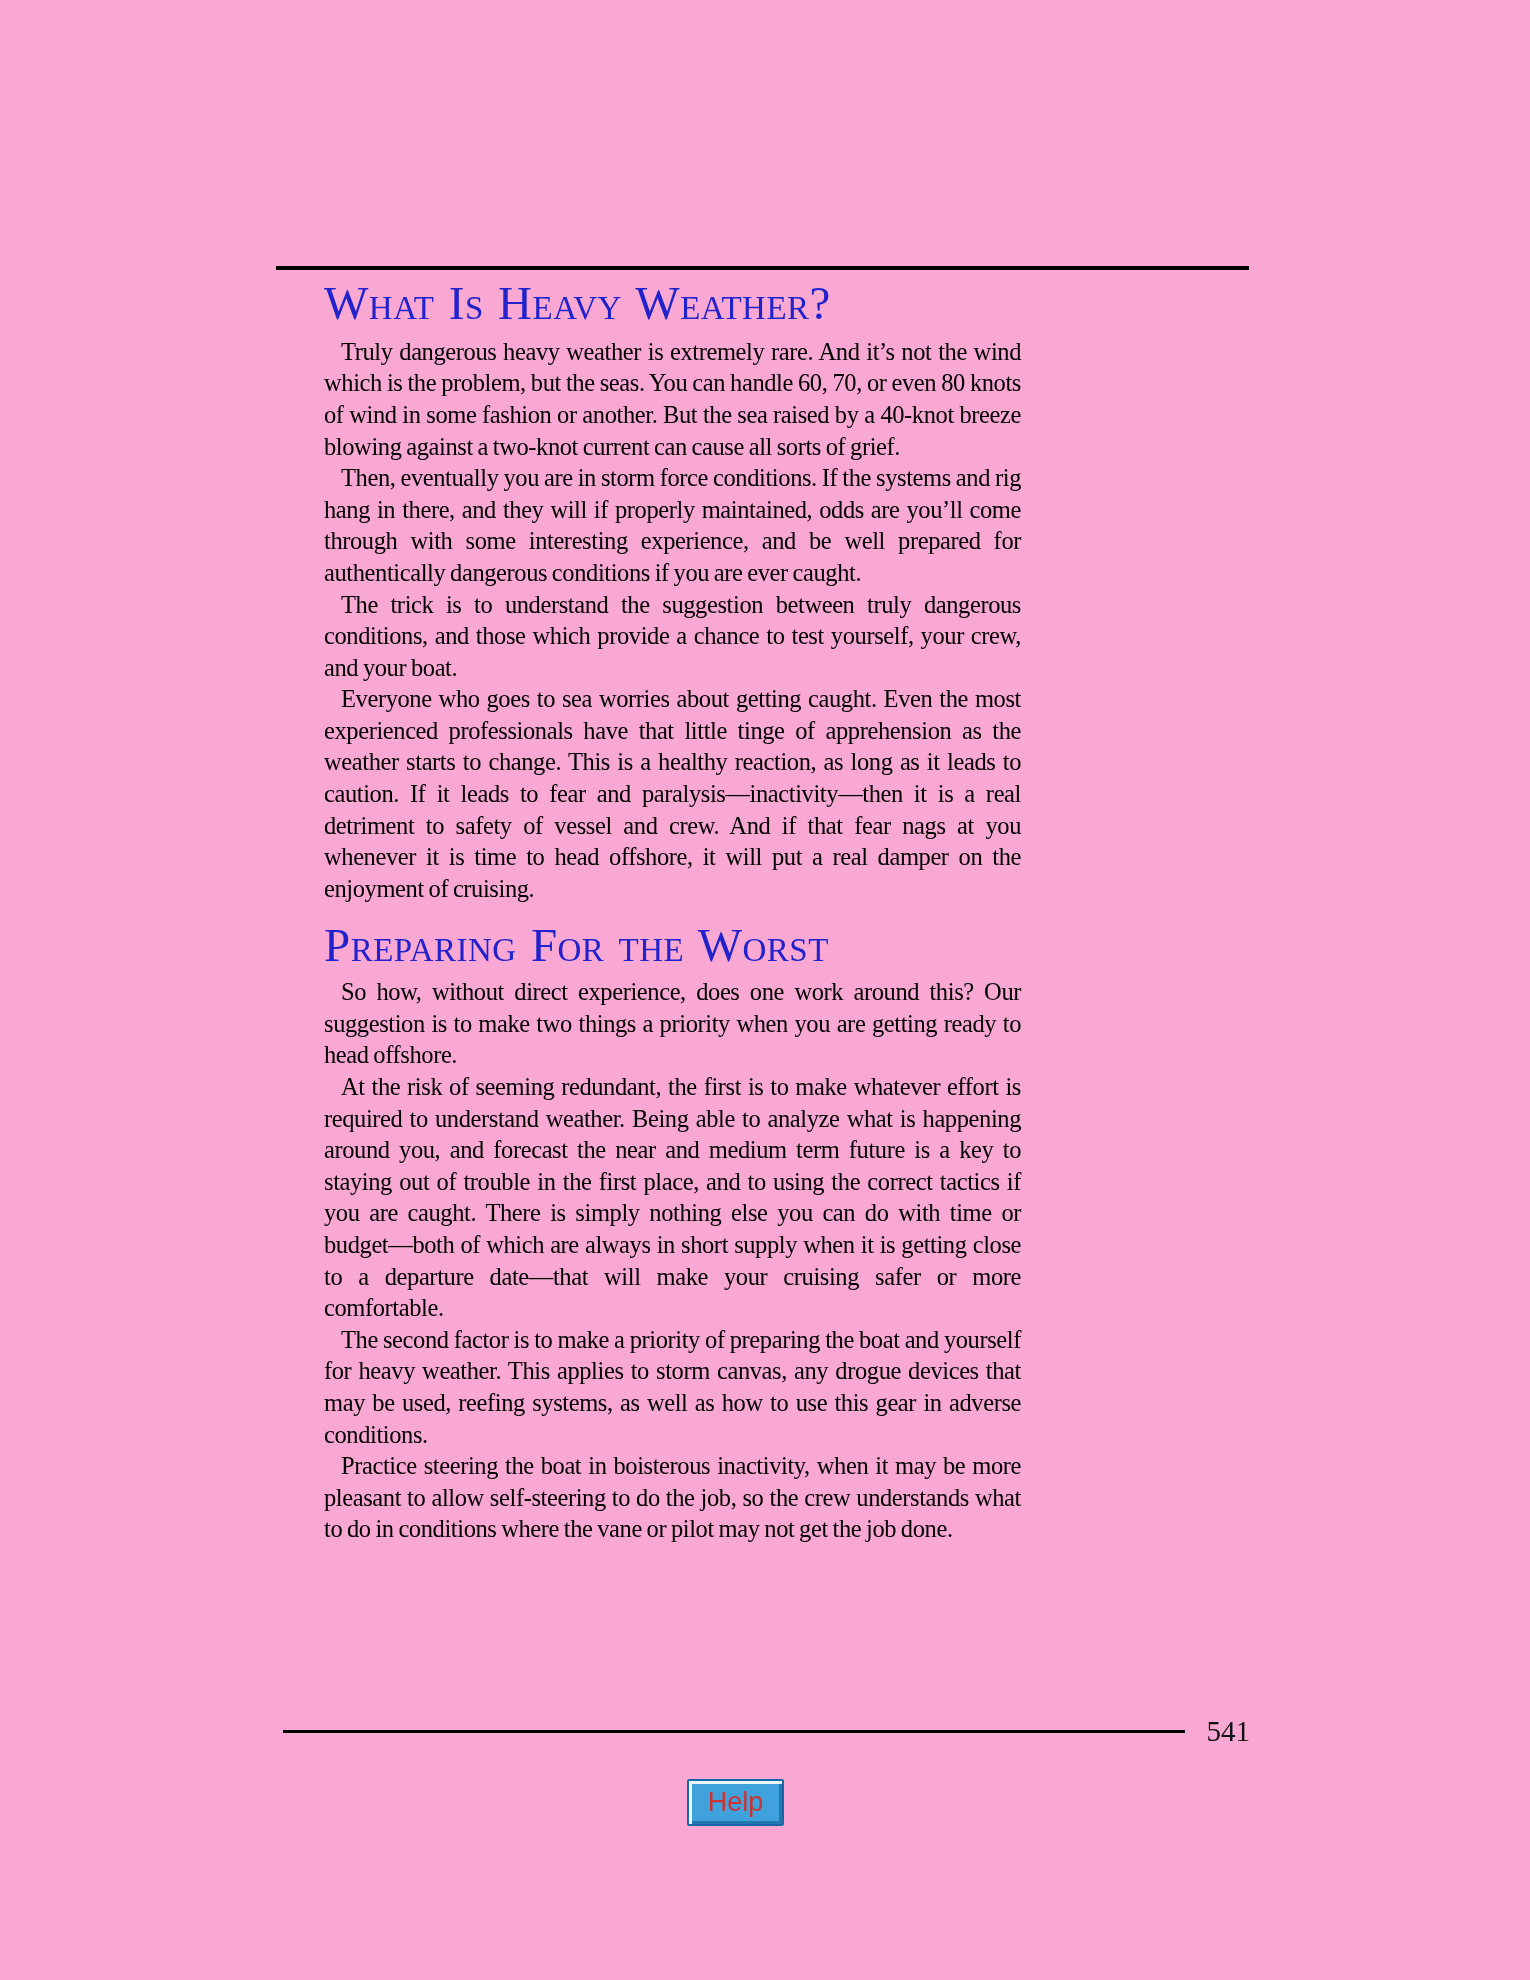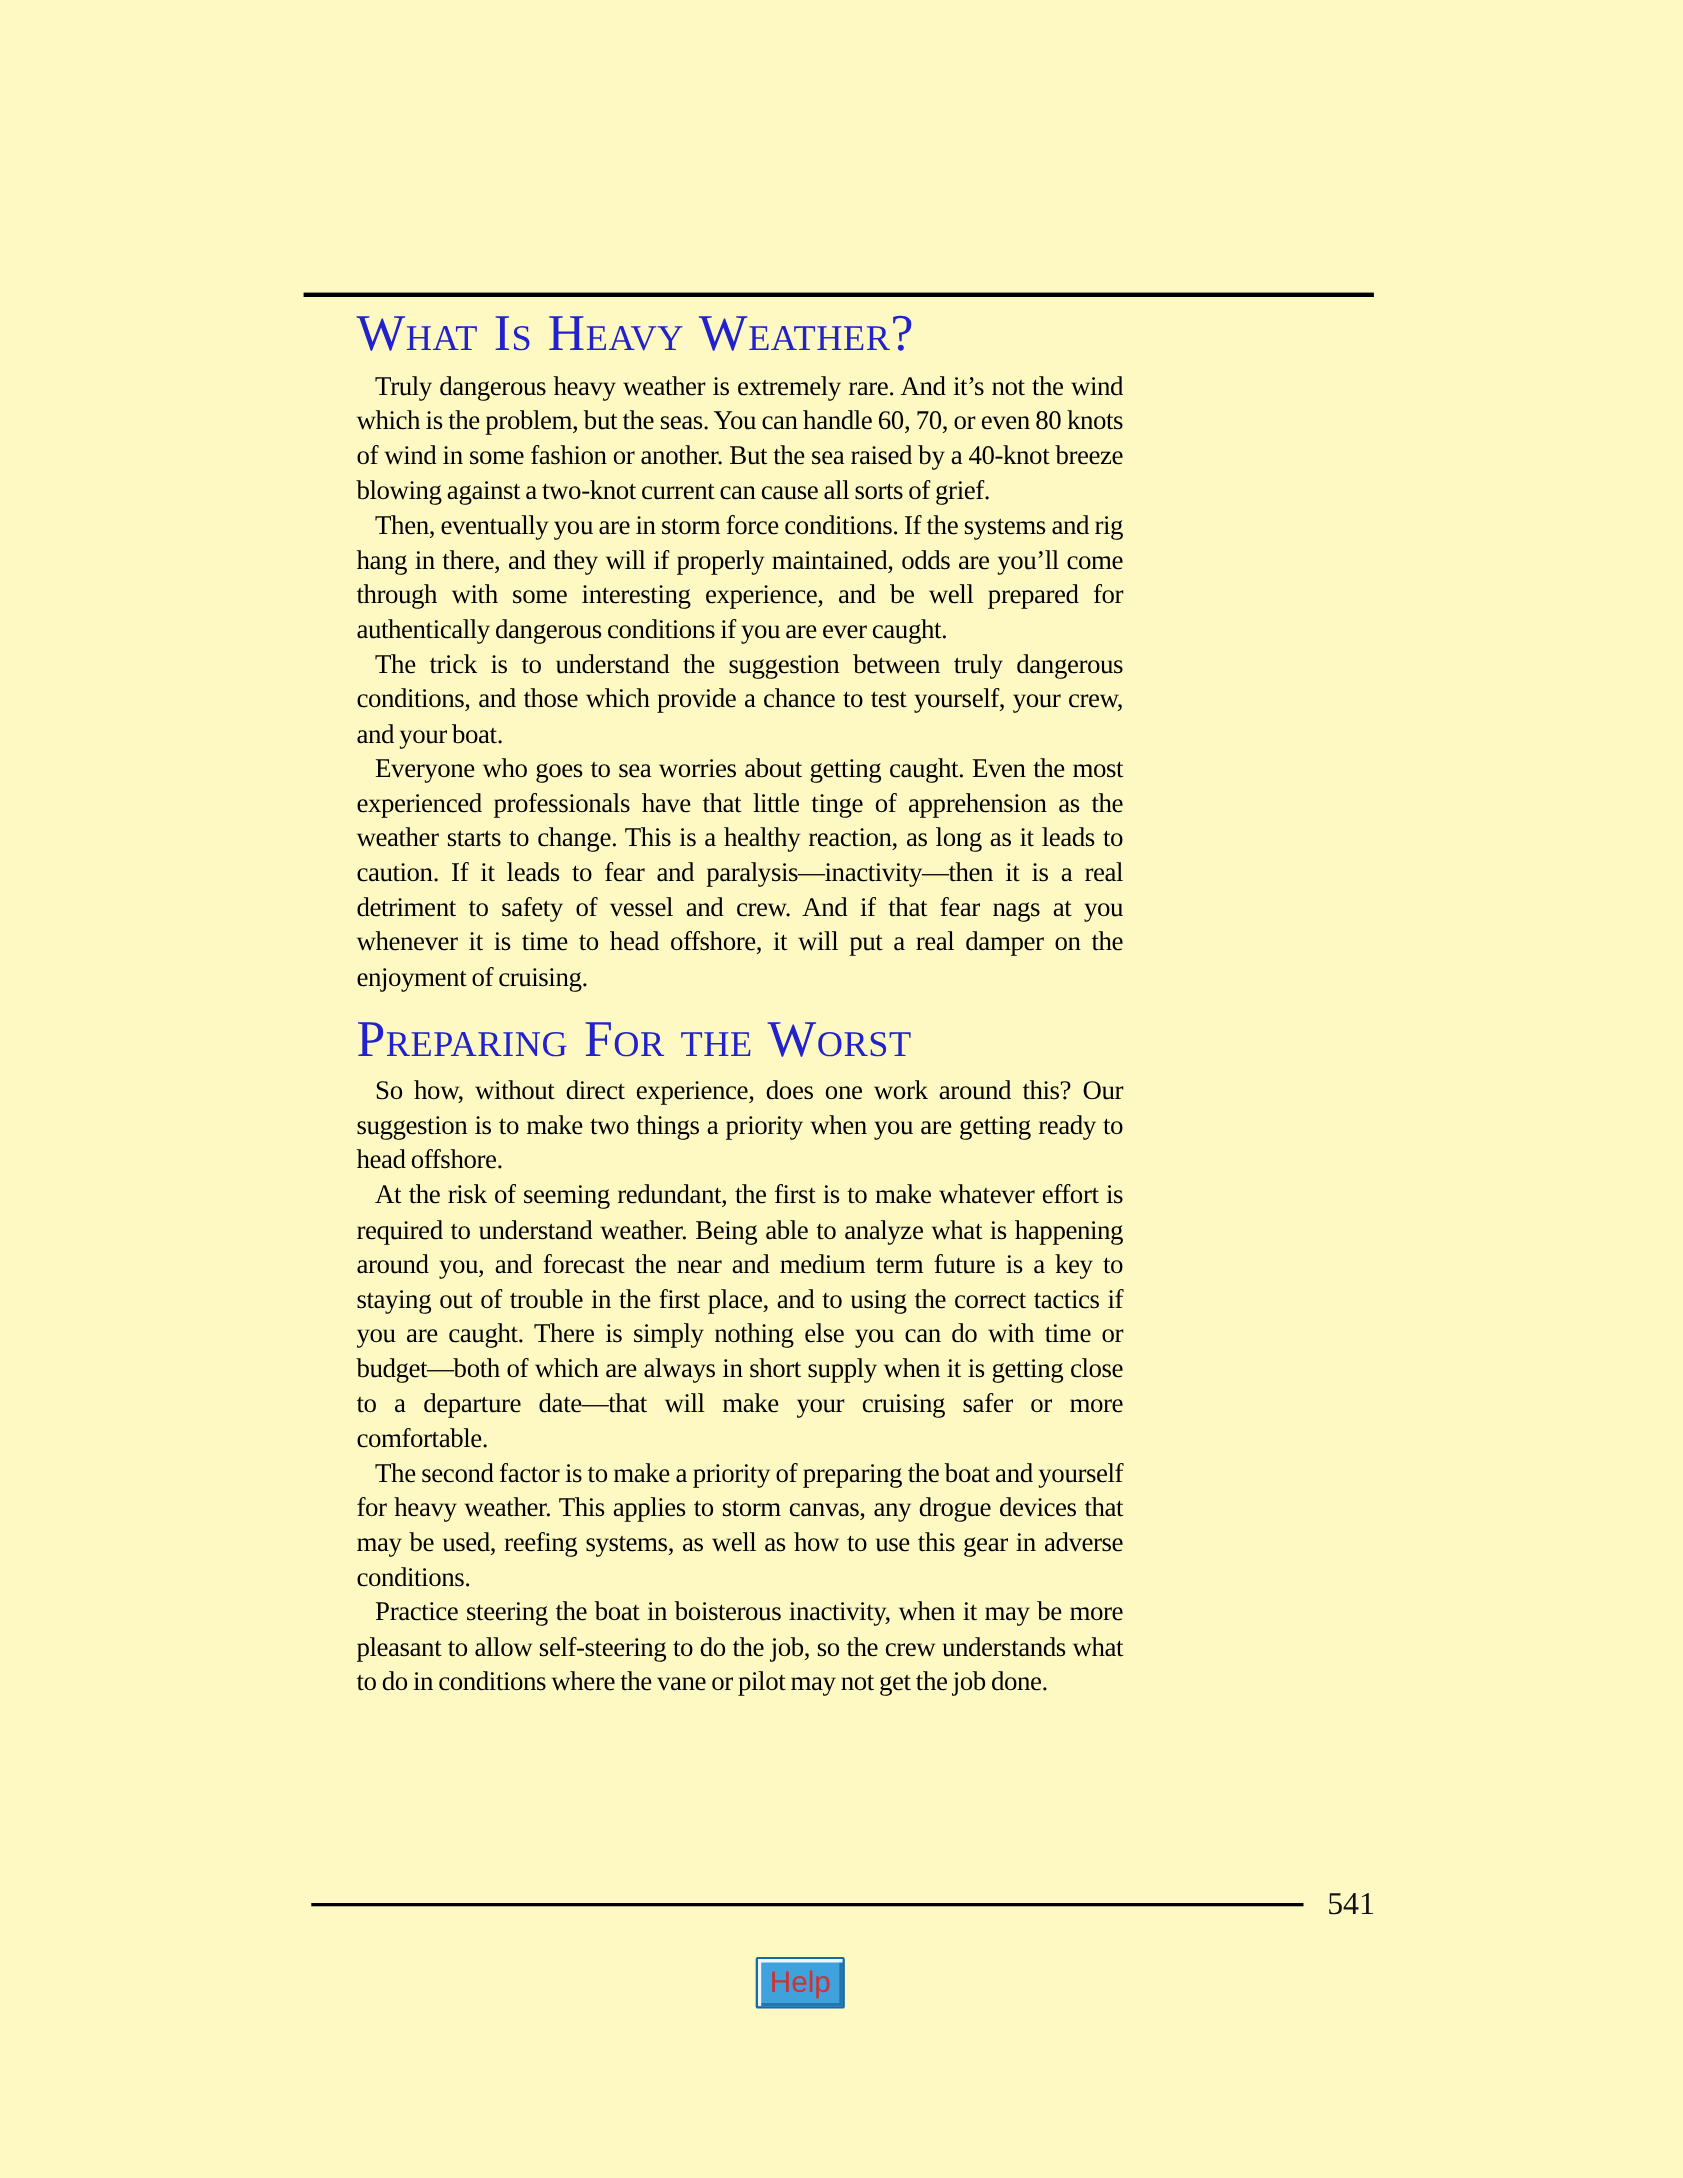--- a/index.html
+++ b/index.html
@@ -4,21 +4,21 @@
 <style>
   html, body {
     margin: 0;
     padding: 0;
     background: #ffffff;
   }
   .page {
     position: relative;
     width: 1530px;
     height: 1980px;
-    background: #fef9c3;
+    background: #f9a8d4;
     overflow: hidden;
     font-family: "Liberation Serif", serif;
     color: #000000;
   }
   .top-rule {
     position: absolute;
     left: 276px;
     top: 266px;
     width: 973px;
     height: 4px;
@@ -74,21 +74,21 @@
     flex: 0 0 auto;
     margin-left: 22px;
     font-size: 29px;
     line-height: 29px;
     color: #111111;
   }
   .help-btn {
     position: absolute;
     left: 687px;
     top: 1779px;
-    width: 81px;
+    width: 97px;
     height: 47px;
     background: #3fa2dc;
     border: 2px solid #1668a8;
     border-radius: 2px;
     box-shadow: inset 3px 3px 0 rgba(255,255,255,0.9),
                 inset -3px -3px 0 rgba(12,84,134,0.55);
     color: #cc3333;
     font-family: "Liberation Sans", sans-serif;
     font-size: 27px;
     line-height: 1;

